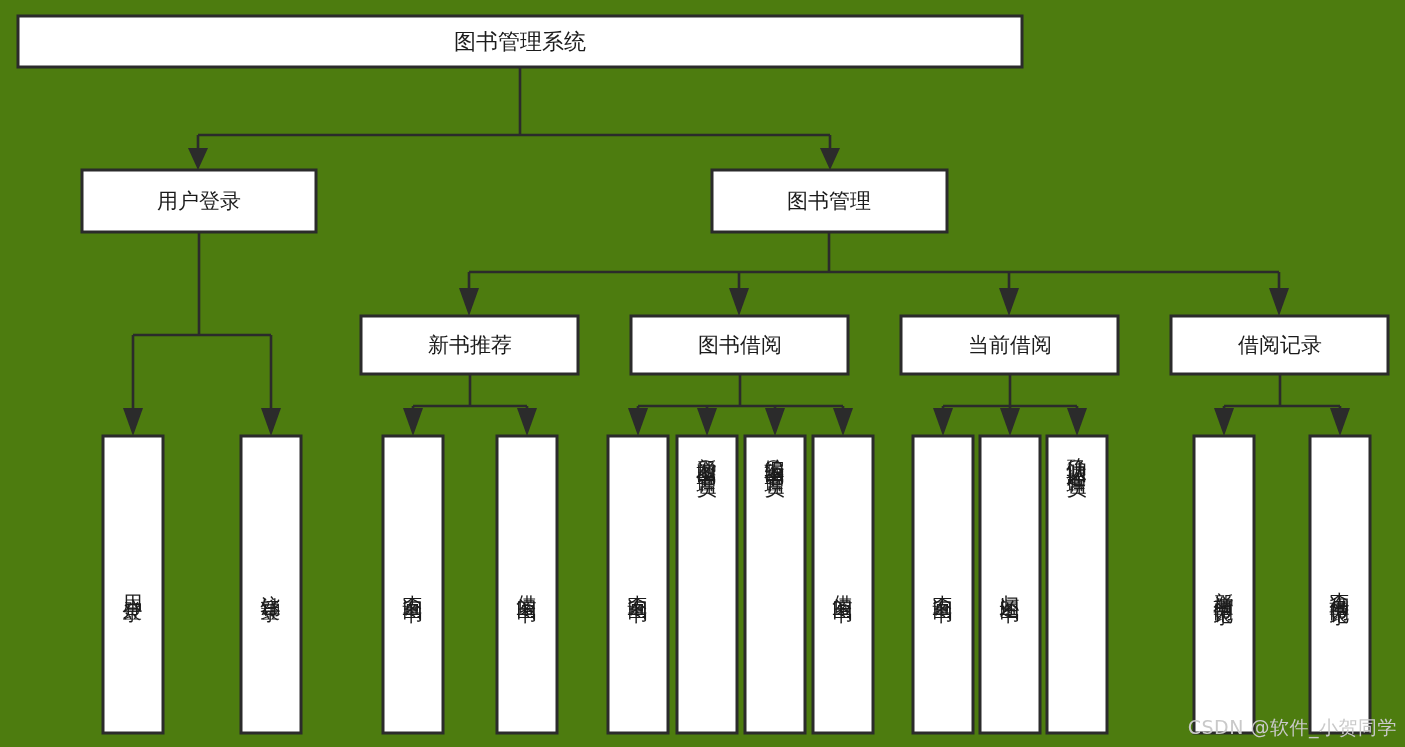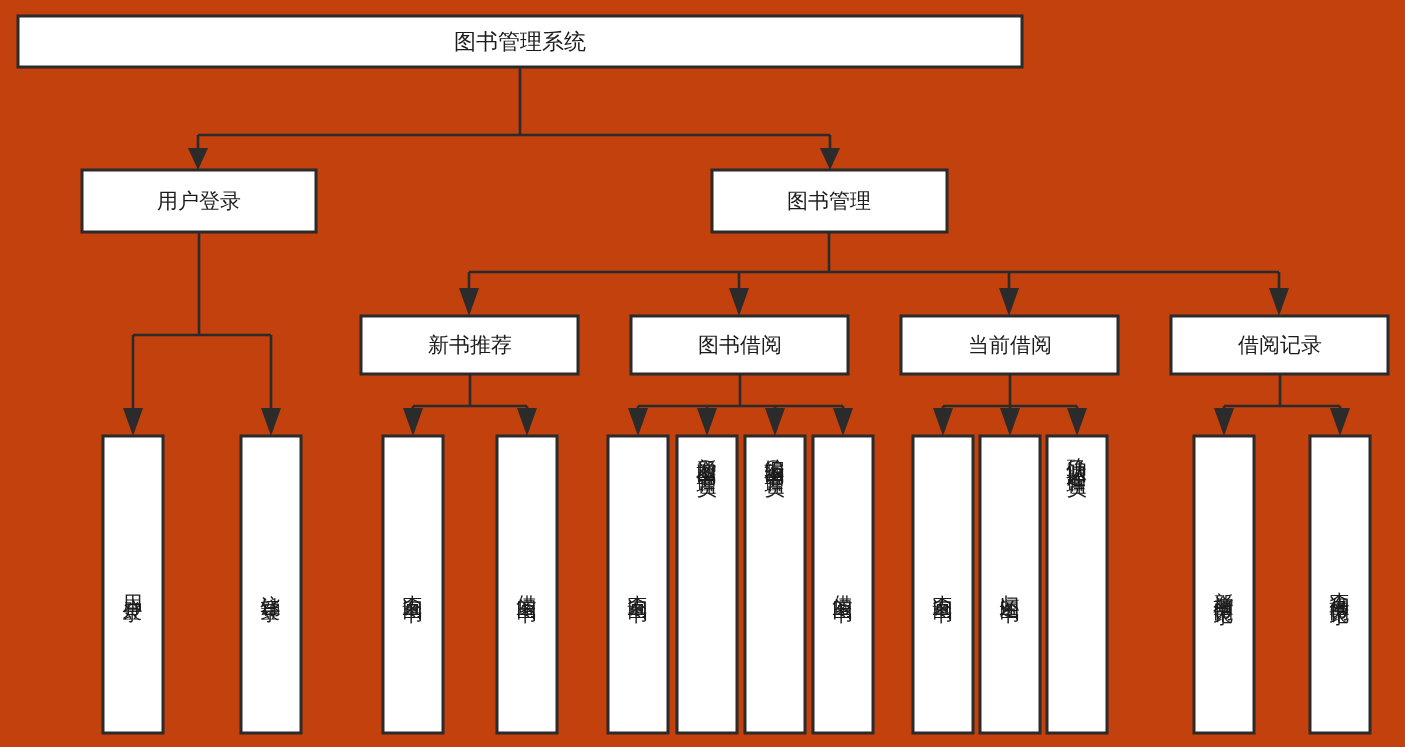--- a/index.html
+++ b/index.html
@@ -8,21 +8,21 @@
     padding: 0;
     background: #ffffff;
   }
   body {
     font-family: "DejaVu Sans", "Liberation Sans", sans-serif;
   }
   #diagram-root {
     position: relative;
     width: 1405px;
     height: 747px;
-    background: #c2410c;
+    background: #4d7c0f;
     overflow: hidden;
   }
   svg#tree-svg {
     position: absolute;
     left: 0;
     top: 0;
     width: 1405px;
     height: 747px;
     display: block;
   }
@@ -242,14 +242,15 @@
     <div class="vlabel">确认归还（管理员）</div>
   </div>
 
   <div class="vlabel-wrap" style="left:1194px; top:436px; width:60px; height:297px;">
     <div class="vlabel">新增借阅记录</div>
   </div>
   <div class="vlabel-wrap" style="left:1310px; top:436px; width:60px; height:297px;">
     <div class="vlabel">查询借阅记录</div>
   </div>
 
+  <div class="watermark">CSDN @软件_小贺同学</div>
 
 </div>
 
 </body></html>

